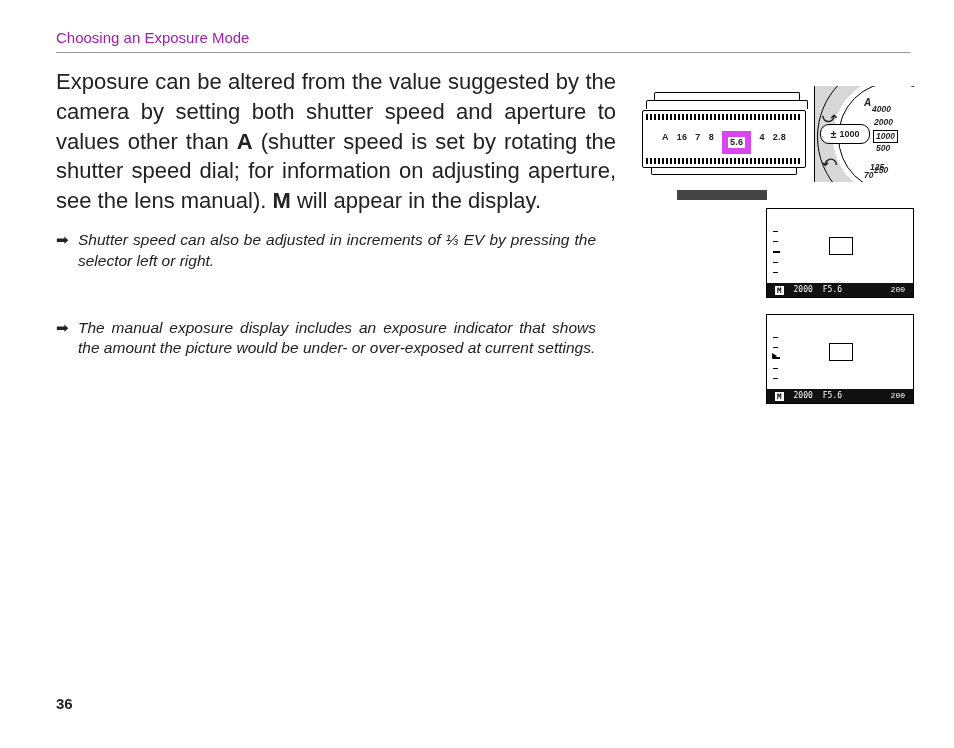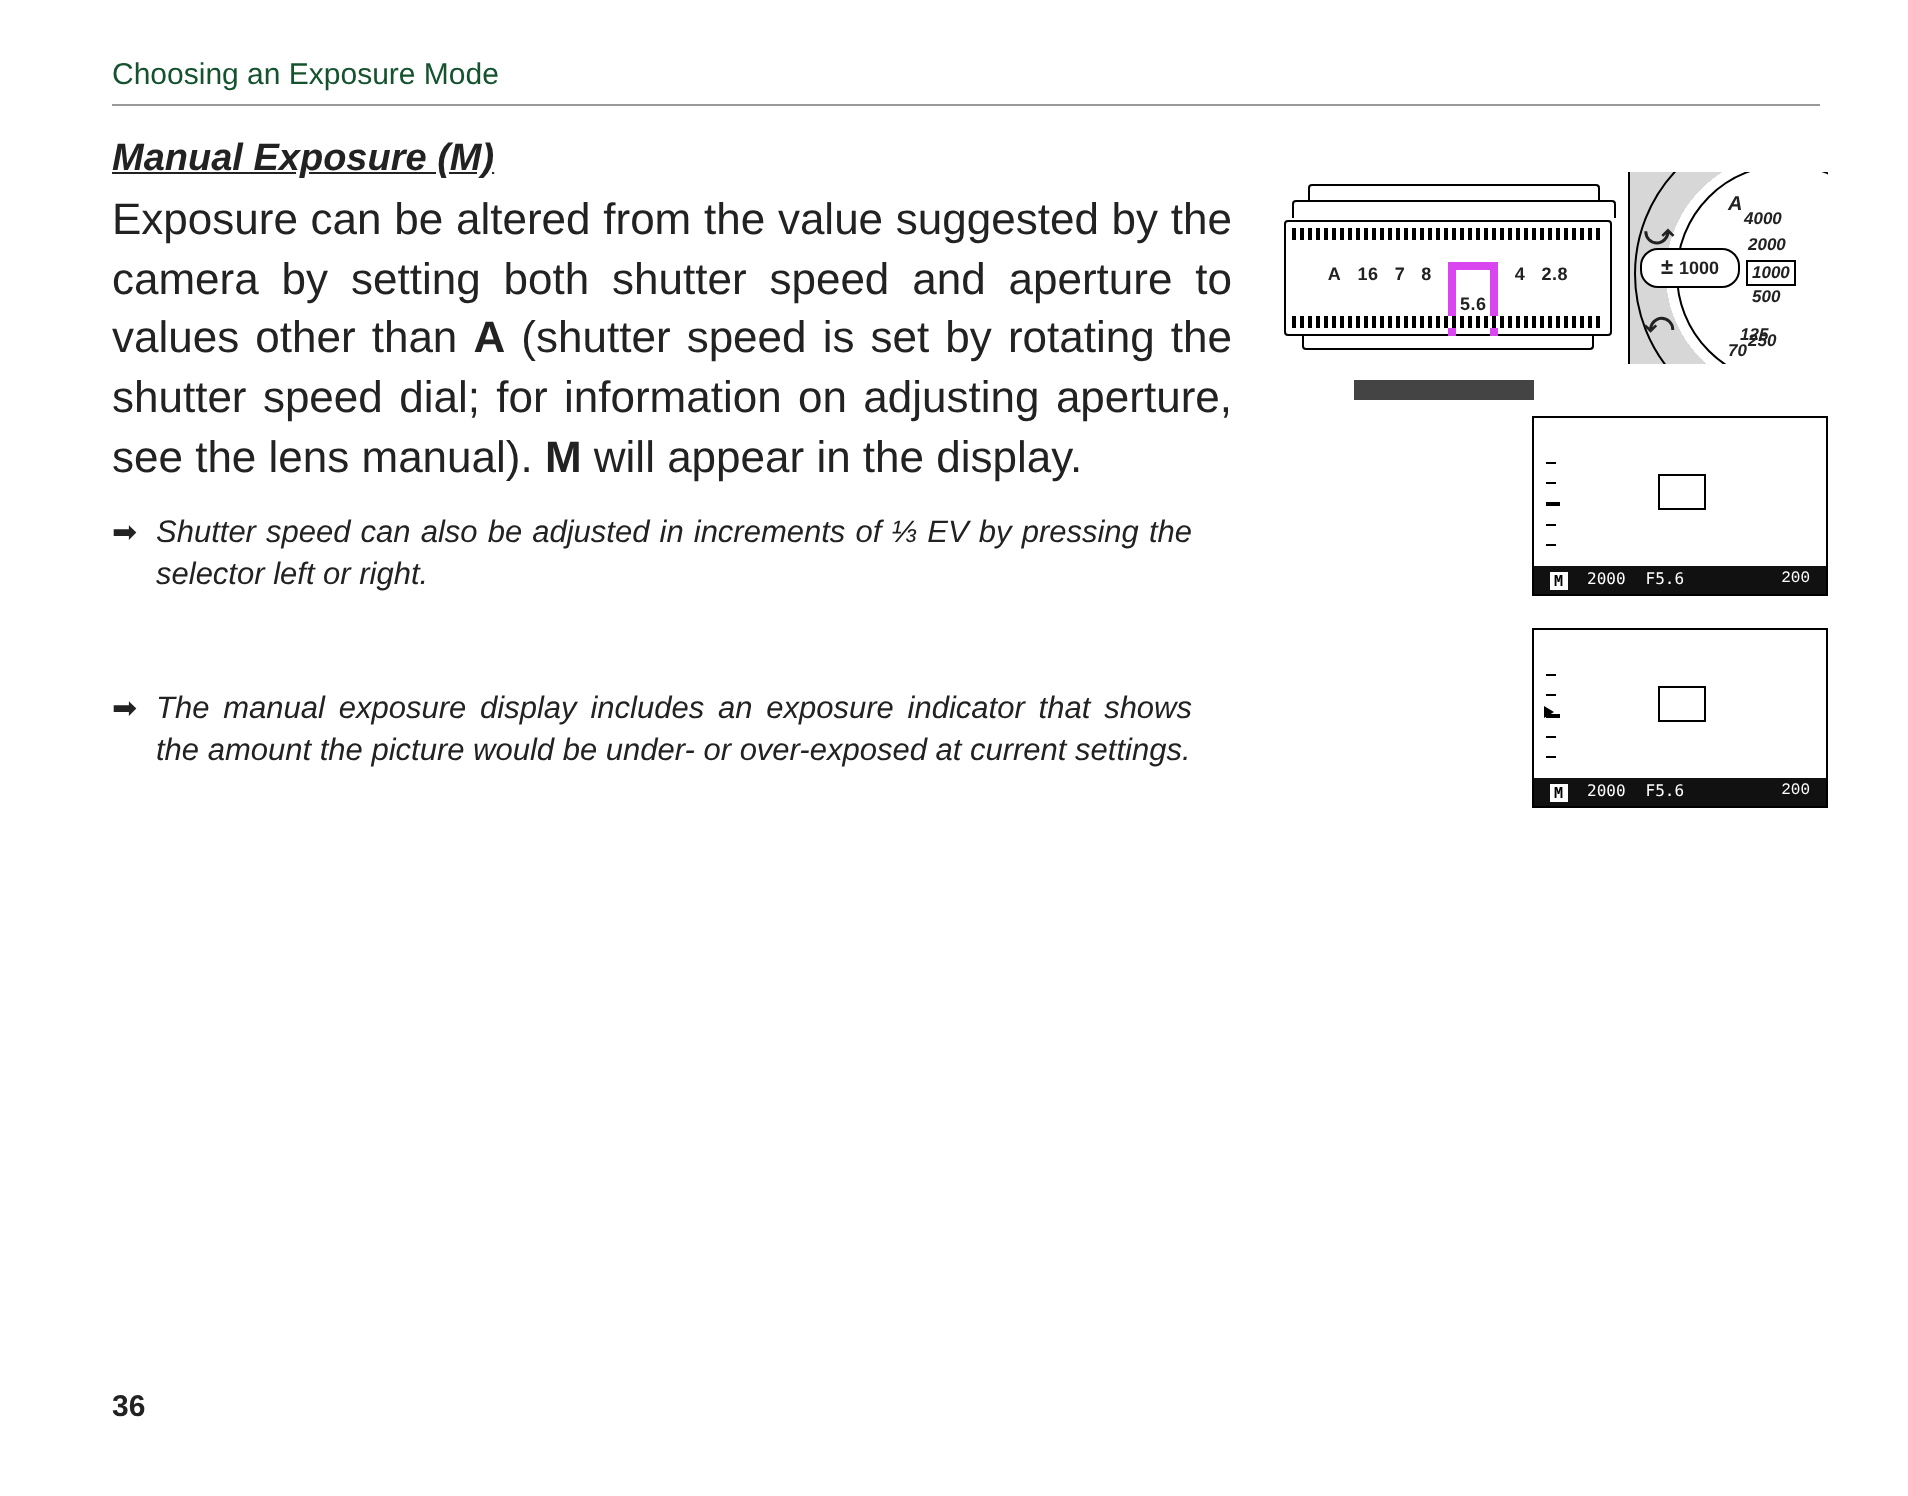--- a/index.html
+++ b/index.html
@@ -15,21 +15,21 @@
   }
   .page {
     position: relative;
     width: 954px;
     height: 748px;
     box-sizing: border-box;
     padding: 28px 44px 28px 56px;
   }
   .running-head {
     font-size: 15px;
-    color: #14532d;
+    color: #a21caf;
     border-bottom: 1px solid #999;
     padding-bottom: 4px;
     margin-bottom: 14px;
     font-weight: 400;
   }
   .heading {
     font-style: italic;
     font-weight: 700;
     font-size: 19px;
     text-decoration: underline;
@@ -122,22 +122,22 @@
     position: absolute;
     top: 20px; left: 0; right: 0;
     display: flex;
     gap: 8px;
     justify-content: center;
     font-size: 9px;
     font-weight: 700;
     letter-spacing: 0.3px;
   }
   .aperture-scale .sel {
-    border: 4px solid #d946ef;
-    padding: 12px 2px;
+    border: 6px solid #d946ef;
+    padding: 0 2px;
     line-height: 11px;
   }
   .aperture-scale span { line-height: 13px; }
   .lens-foot {
     position: absolute;
     bottom: -20px; left: 35px; width: 90px; height: 10px;
     background:#444;
   }
 
   .gfx-dial {
@@ -263,21 +263,20 @@
     margin-left:auto;
     font-family:Liberation Mono, monospace;
   }
 </style>
 </head>
 <body>
 
 <div class="page">
   <div class="running-head">Choosing an Exposure Mode</div>
 
-  <div class="heading">Manual Exposure (M)</div>
 
   <div class="body-text">
     <span>Exposure can be altered from the value suggested by the camera by setting both shutter speed and aperture to values other than </span><span class="bold">A</span><span> (shutter speed is set by rotating the shutter speed dial; for information on adjusting aperture, see the lens manual).  </span><span class="bold">M</span><span> will appear in the display.</span>
   </div>
 
   <div class="bullet-block">
     <div class="item">
       <div class="bullet-icon">➡</div>
       <div class="bullet-text">Shutter speed can also be adjusted in increments of ⅓ EV by pressing the selector left or right.</div>
     </div>

